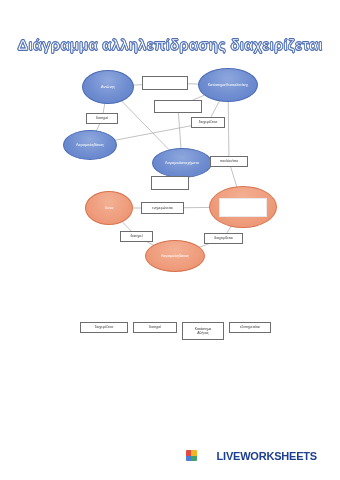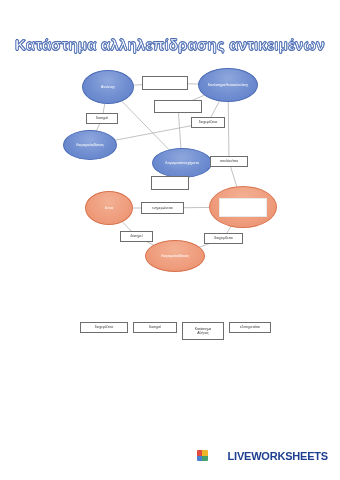--- a/index.html
+++ b/index.html
@@ -60,38 +60,38 @@
     overflow:hidden;
   }
   .lbl.blank{ }
 
   
   .bank{position:absolute;left:0;top:322px;width:340px;height:22px;}
   .bank .lbl{position:absolute;}
 
   
   .logo{
-    position:absolute;right:12px;bottom:18px;
+    position:absolute;right:23px;bottom:18px;
     display:flex;gap:20px;
   }
   .logo .mark{
     width:11px;height:11px;border-radius:1px;overflow:hidden;
     display:grid;grid-template-columns:1fr 1fr;grid-template-rows:1fr 1fr;
   }
   .logo .mark i{display:block;}
   .logo .wordmark{
     font-size:11px;font-weight:700;letter-spacing:-0.2px;color:#1d3f8f;
   }
 </style>
 </head>
 <body>
 
 <div id="sheet">
 
-  <div class="title">Κατάστημα αλληλεπίδρασης αντικειμένων</div>
+  <div class="title">Διάγραμμα αλληλεπίδρασης διαχειρίζεται</div>
 
   <svg class="links" id="link-layer">
       <line x1="108" y1="87" x2="165" y2="83"></line>
       <line x1="165" y1="83" x2="228" y2="85"></line>
       <line x1="108" y1="87" x2="102" y2="118.5"></line>
       <line x1="102" y1="118.5" x2="90" y2="145"></line>
       <line x1="108" y1="87" x2="182" y2="163"></line>
       <line x1="228" y1="85" x2="178" y2="106.5"></line>
       <line x1="228" y1="85" x2="208" y2="122.5"></line>
       <line x1="208" y1="122.5" x2="90" y2="145"></line>

